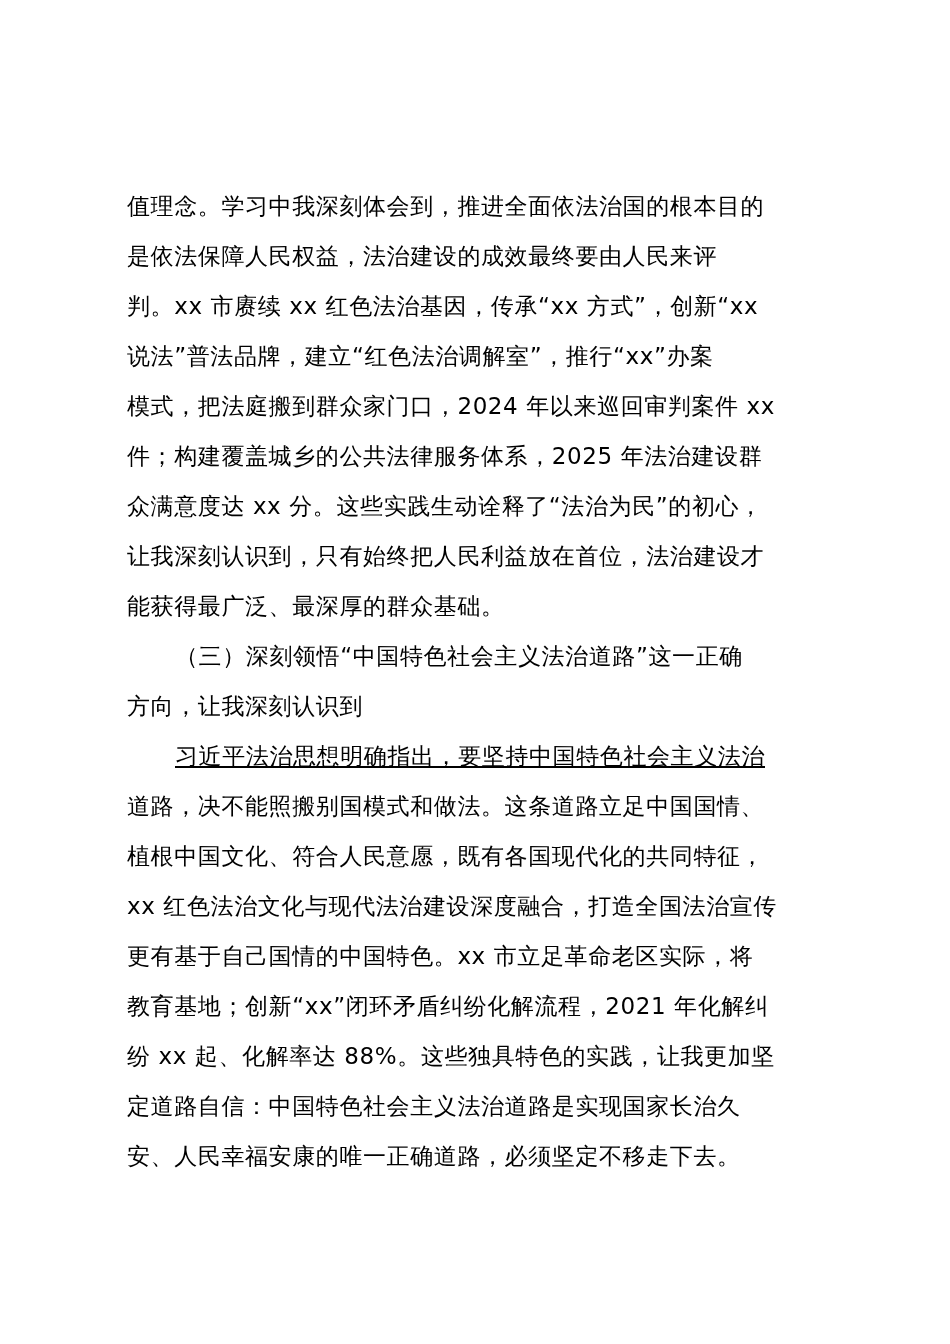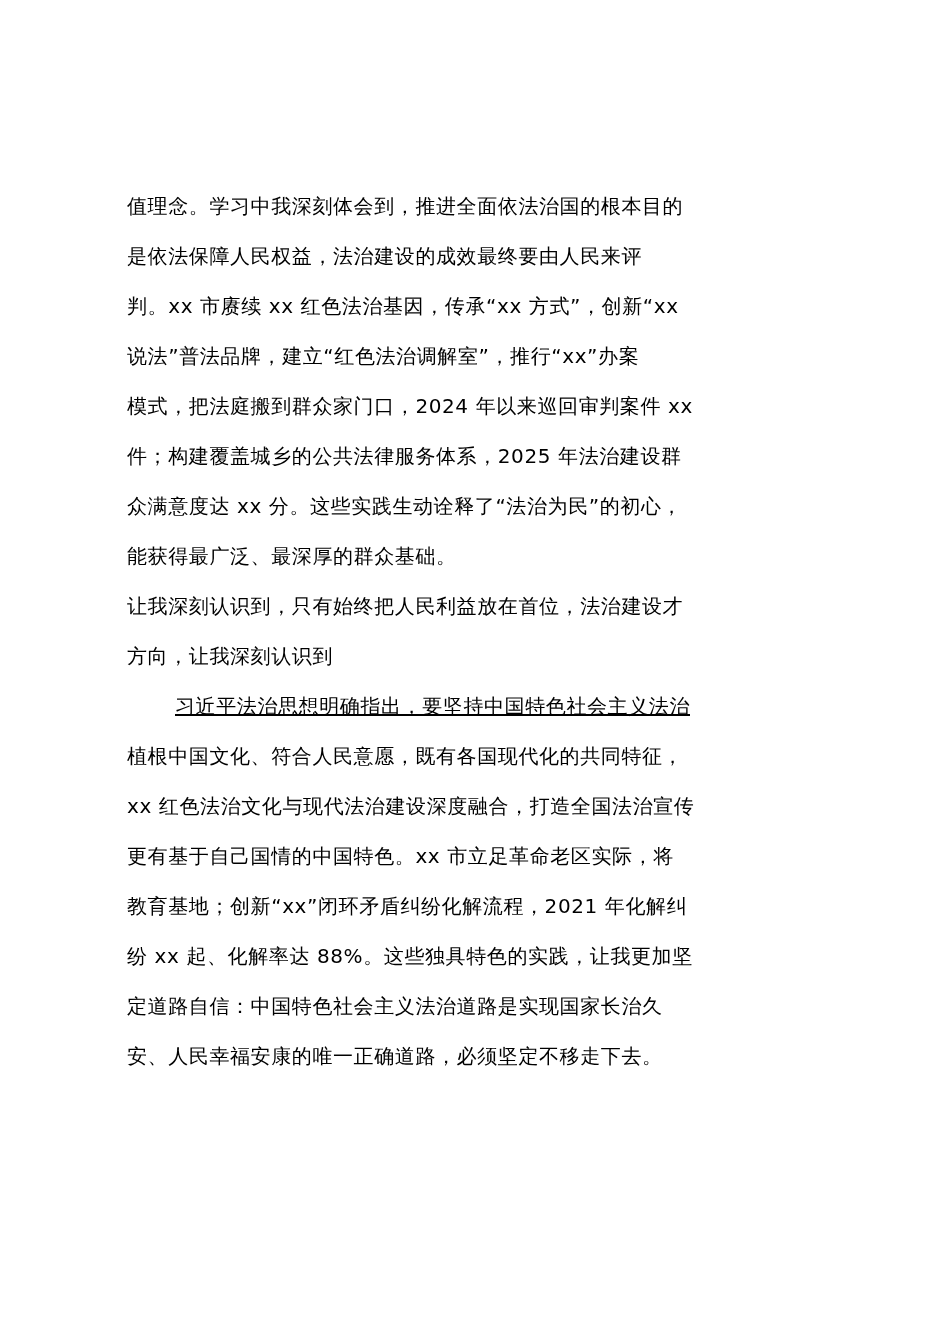--- a/index.html
+++ b/index.html
@@ -20,21 +20,21 @@
       width: 950px;
       height: 1344px;
       background: #ffffff;
     }
     .text-block {
       position: absolute;
       left: 127px;
       top: 181px;
       width: 720px;
       font-family: "DejaVu Sans", "Liberation Sans", sans-serif;
-      font-size: 20px;
+      font-size: 23px;
       color: #000000;
     }
     .line {
       height: 50px;
       line-height: 50px;
       white-space: nowrap;
       letter-spacing: 0.6px;
     }
   </style>
 </head>
@@ -44,30 +44,32 @@
   <div class="text-block">
 
     <div>
       <div class="line">值理念。学习中我深刻体会到，推进全面依法治国的根本目的</div>
       <div class="line">是依法保障人民权益，法治建设的成效最终要由人民来评</div>
       <div class="line">判。xx 市赓续 xx 红色法治基因，传承“xx 方式”，创新“xx</div>
       <div class="line">说法”普法品牌，建立“红色法治调解室”，推行“xx”办案</div>
       <div class="line">模式，把法庭搬到群众家门口，2024 年以来巡回审判案件 xx</div>
       <div class="line">件；构建覆盖城乡的公共法律服务体系，2025 年法治建设群</div>
       <div class="line">众满意度达 xx 分。这些实践生动诠释了“法治为民”的初心，</div>
+      <div class="line">让我深刻认识到，只有始终把人民利益放在首位，法治建设才</div>
       <div class="line">能获得最广泛、最深厚的群众基础。</div>
-      <div class="line">让我深刻认识到，只有始终把人民利益放在首位，法治建设才</div>
     </div>
 
     <div>
+      <div class="line" style="padding-left:48px;">（三）深刻领悟“中国特色社会主义法治道路”这一正确</div>
       <div class="line">方向，让我深刻认识到</div>
     </div>
 
     <div>
       <div class="line" style="padding-left:48px;text-decoration:underline;">习近平法治思想明确指出，要坚持中国特色社会主义法治</div>
+      <div class="line">道路，决不能照搬别国模式和做法。这条道路立足中国国情、</div>
       <div class="line">植根中国文化、符合人民意愿，既有各国现代化的共同特征，</div>
       <div class="line">xx 红色法治文化与现代法治建设深度融合，打造全国法治宣传</div>
       <div class="line">更有基于自己国情的中国特色。xx 市立足革命老区实际，将</div>
       <div class="line">教育基地；创新“xx”闭环矛盾纠纷化解流程，2021 年化解纠</div>
       <div class="line">纷 xx 起、化解率达 88%。这些独具特色的实践，让我更加坚</div>
       <div class="line">定道路自信：中国特色社会主义法治道路是实现国家长治久</div>
       <div class="line">安、人民幸福安康的唯一正确道路，必须坚定不移走下去。</div>
     </div>
 
   </div>

